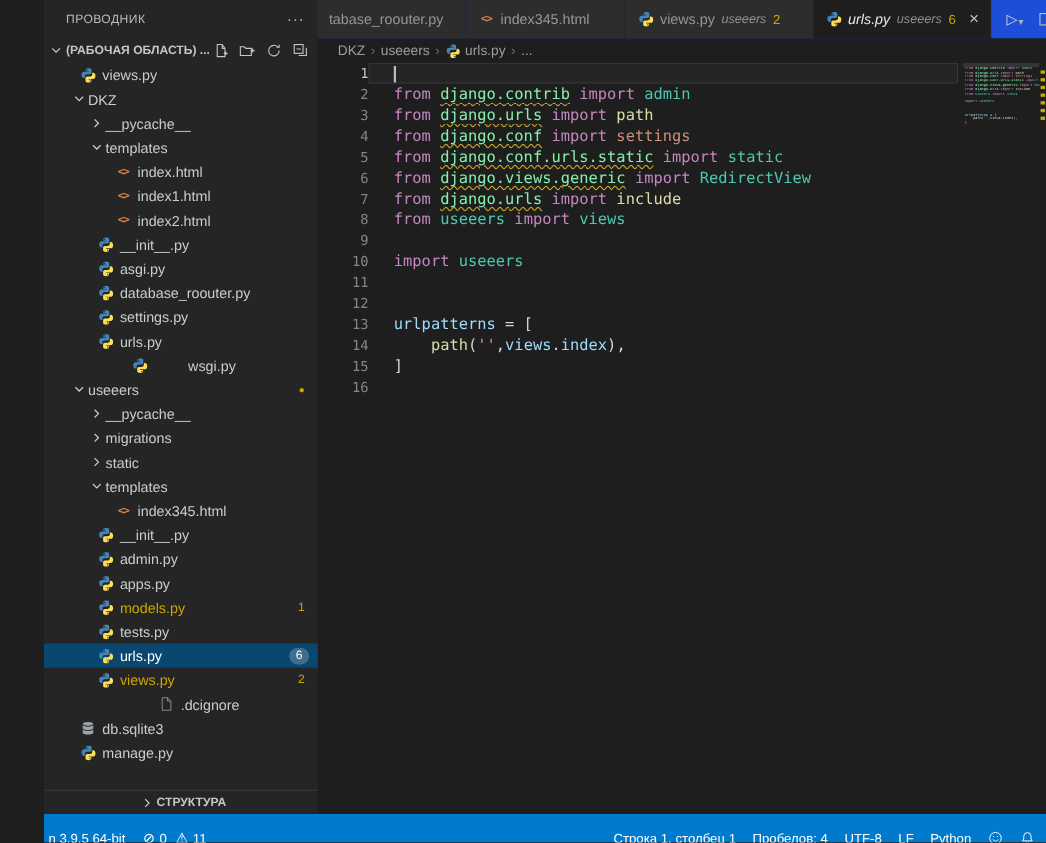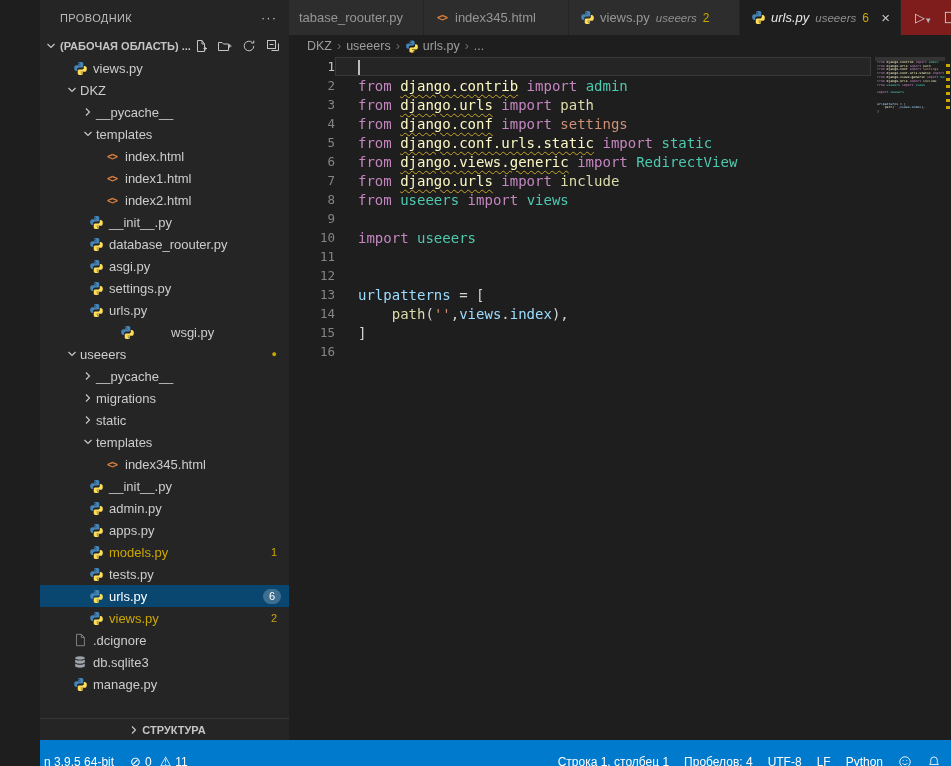--- a/index.html
+++ b/index.html
@@ -26,21 +26,21 @@
   .ficon-sm{width:14px;height:14px;display:inline-flex;align-items:center;justify-content:center;}
   .html-glyph{color:#e0823d;font-family:"DejaVu Sans Mono",monospace;font-size:10px;font-weight:bold;letter-spacing:-1px;}
   .tlabel.warn{color:#cca700;}
   .tbadge{margin-left:auto;margin-right:12px;font-size:11px;color:#cca700;}
   .tbadge.pill{background:rgba(255,255,255,0.22);border-radius:9px;padding:0 6px;height:15px;line-height:15px;color:#ffffff;margin-right:8px;}
   .tdot{margin-left:auto;margin-right:12px;color:#cca700;font-size:9px;}
   .outline-row{height:22px;min-height:22px;display:flex;align-items:center;font-size:11px;font-weight:bold;color:#c5c5c5;border-top:1px solid rgba(255,255,255,0.08);padding-left:3px;justify-content:center;}
 
   
   .editor-col{flex:1;display:flex;flex-direction:column;min-width:0;background:#1e1e1e;}
-  .tabbar{height:35px;min-height:35px;background:#7f1d1d;display:flex;}
+  .tabbar{height:35px;min-height:35px;background:#1d4ed8;display:flex;}
   .tabs{display:flex;}
   .tab{height:35px;display:flex;align-items:center;padding:0 10px;background:#2d2d2d;border-right:1px solid #252526;color:#969696;font-size:13px;cursor:pointer;overflow:hidden;}
   .tabs .tab:nth-child(1){width:135px;}
   .tabs .tab:nth-child(2){width:145px;}
   .tabs .tab:nth-child(3){width:171px;}
   .tabs .tab:nth-child(4){width:161px;}
   .tab.active{background:#1e1e1e;color:#e8e8e8;}
   .tab-label{white-space:nowrap;}
   .tab.italic .tab-label,.tab.italic .tab-desc{font-style:italic;}
   .tab-desc{margin-left:6px;font-size:11.5px;color:#8f8f8f;font-style:italic;white-space:nowrap;}
@@ -57,21 +57,21 @@
 
   .editor{flex:1;position:relative;overflow:hidden;font-family:"DejaVu Sans Mono","Liberation Mono",monospace;}
   .code{position:absolute;left:0;top:0;right:80px;bottom:0;}
   .code-line{position:relative;height:19px;display:flex;align-items:center;}
   .code-line.current::after{content:'';position:absolute;left:46px;right:0;top:0;bottom:0;border:1px solid rgba(255,255,255,0.09);background:rgba(255,255,255,0.03);pointer-events:none;}
   .gutter{width:46px;min-width:46px;text-align:right;font-size:12.5px;color:#858585;}
   .code-line.current .gutter{color:#c6c6c6;}
   .ltext{margin-left:23px;font-size:14px;color:#d4d4d4;white-space:pre;}
   .ltext span{white-space:pre;}
   .tk-kw{color:#c586c0;}
-  .tk-modw{color:#fef9c3;text-decoration-line:underline;text-decoration-style:wavy;text-decoration-color:#c8a529;text-decoration-thickness:1px;text-underline-offset:3px;}
+  .tk-modw{color:#86efac;text-decoration-line:underline;text-decoration-style:wavy;text-decoration-color:#c8a529;text-decoration-thickness:1px;text-underline-offset:3px;}
   .tk-cls{color:#4ec9b0;}
   .tk-fn{color:#dcdcaa;}
   .tk-const{color:#ce9178;}
   .tk-str{color:#ce9178;}
   .tk-var{color:#9cdcfe;}
   .cursor{display:inline-block;width:1.5px;height:15px;background:#bbbbbb;vertical-align:text-bottom;}
 
   .minimap{position:absolute;top:0;right:6px;width:70px;bottom:0;overflow:hidden;}
   .mm-cur{position:absolute;left:0;right:0;top:0;height:4px;background:rgba(255,255,255,0.10);}
   .mm-line{height:3.8px;line-height:3.8px;font-size:3.2px;white-space:pre;overflow:hidden;color:#d4d4d4;padding-left:2px;}
@@ -200,31 +200,31 @@
             <span class="tlabel">__init__.py</span>
           </div>
           <div class="tree-row" style="padding-left: 40px;">
             <span class="f-spacer"></span>
             <span class="ficon">
               <svg width="15" height="15" viewBox="0 0 32 32">
                 <path fill="#4584b6" d="M16 2c-2.9 0-5.4.6-5.4 3.1V8h5.5v1H7.3C4.8 9 2.5 10.4 2.5 15s2.3 6.2 4.3 6.2h2.1v-3.5c0-2.3 1.9-3.9 4.1-3.9h5.5c1.9 0 3.4-1.5 3.4-3.4V5.1C21.9 2.8 19 2 16 2zm-3.1 1.9a1.2 1.2 0 1 1 0 2.4 1.2 1.2 0 0 1 0-2.4z"></path>
                 <path fill="#ffde57" d="M16 30c2.9 0 5.4-.6 5.4-3.1V24h-5.5v-1h8.8c2.5 0 4.8-1.4 4.8-6s-2.3-6.2-4.3-6.2h-2.1v3.5c0 2.3-1.9 3.9-4.1 3.9h-5.5c-1.9 0-3.4 1.5-3.4 3.4v5.3C10.1 29.2 13 30 16 30zm3.1-1.9a1.2 1.2 0 1 1 0-2.4 1.2 1.2 0 0 1 0 2.4z"></path>
               </svg>
             </span>
+            <span class="tlabel">asgi.py</span>
+          </div>
+          <div class="tree-row" style="padding-left: 40px;">
+            <span class="f-spacer"></span>
+            <span class="ficon">
+              <svg width="15" height="15" viewBox="0 0 32 32">
+                <path fill="#4584b6" d="M16 2c-2.9 0-5.4.6-5.4 3.1V8h5.5v1H7.3C4.8 9 2.5 10.4 2.5 15s2.3 6.2 4.3 6.2h2.1v-3.5c0-2.3 1.9-3.9 4.1-3.9h5.5c1.9 0 3.4-1.5 3.4-3.4V5.1C21.9 2.8 19 2 16 2zm-3.1 1.9a1.2 1.2 0 1 1 0 2.4 1.2 1.2 0 0 1 0-2.4z"></path>
+                <path fill="#ffde57" d="M16 30c2.9 0 5.4-.6 5.4-3.1V24h-5.5v-1h8.8c2.5 0 4.8-1.4 4.8-6s-2.3-6.2-4.3-6.2h-2.1v3.5c0 2.3-1.9 3.9-4.1 3.9h-5.5c-1.9 0-3.4 1.5-3.4 3.4v5.3C10.1 29.2 13 30 16 30zm3.1-1.9a1.2 1.2 0 1 1 0-2.4 1.2 1.2 0 0 1 0 2.4z"></path>
+              </svg>
+            </span>
             <span class="tlabel">database_roouter.py</span>
-          </div>
-          <div class="tree-row" style="padding-left: 40px;">
-            <span class="f-spacer"></span>
-            <span class="ficon">
-              <svg width="15" height="15" viewBox="0 0 32 32">
-                <path fill="#4584b6" d="M16 2c-2.9 0-5.4.6-5.4 3.1V8h5.5v1H7.3C4.8 9 2.5 10.4 2.5 15s2.3 6.2 4.3 6.2h2.1v-3.5c0-2.3 1.9-3.9 4.1-3.9h5.5c1.9 0 3.4-1.5 3.4-3.4V5.1C21.9 2.8 19 2 16 2zm-3.1 1.9a1.2 1.2 0 1 1 0 2.4 1.2 1.2 0 0 1 0-2.4z"></path>
-                <path fill="#ffde57" d="M16 30c2.9 0 5.4-.6 5.4-3.1V24h-5.5v-1h8.8c2.5 0 4.8-1.4 4.8-6s-2.3-6.2-4.3-6.2h-2.1v3.5c0 2.3-1.9 3.9-4.1 3.9h-5.5c-1.9 0-3.4 1.5-3.4 3.4v5.3C10.1 29.2 13 30 16 30zm3.1-1.9a1.2 1.2 0 1 1 0-2.4 1.2 1.2 0 0 1 0 2.4z"></path>
-              </svg>
-            </span>
-            <span class="tlabel">asgi.py</span>
           </div>
           <div class="tree-row" style="padding-left: 40px;">
             <span class="f-spacer"></span>
             <span class="ficon">
               <svg width="15" height="15" viewBox="0 0 32 32">
                 <path fill="#4584b6" d="M16 2c-2.9 0-5.4.6-5.4 3.1V8h5.5v1H7.3C4.8 9 2.5 10.4 2.5 15s2.3 6.2 4.3 6.2h2.1v-3.5c0-2.3 1.9-3.9 4.1-3.9h5.5c1.9 0 3.4-1.5 3.4-3.4V5.1C21.9 2.8 19 2 16 2zm-3.1 1.9a1.2 1.2 0 1 1 0 2.4 1.2 1.2 0 0 1 0-2.4z"></path>
                 <path fill="#ffde57" d="M16 30c2.9 0 5.4-.6 5.4-3.1V24h-5.5v-1h8.8c2.5 0 4.8-1.4 4.8-6s-2.3-6.2-4.3-6.2h-2.1v3.5c0 2.3-1.9 3.9-4.1 3.9h-5.5c-1.9 0-3.4 1.5-3.4 3.4v5.3C10.1 29.2 13 30 16 30zm3.1-1.9a1.2 1.2 0 1 1 0-2.4 1.2 1.2 0 0 1 0 2.4z"></path>
               </svg>
             </span>
             <span class="tlabel">settings.py</span>
@@ -363,21 +363,21 @@
             <span class="f-spacer"></span>
             <span class="ficon">
               <svg width="15" height="15" viewBox="0 0 32 32">
                 <path fill="#4584b6" d="M16 2c-2.9 0-5.4.6-5.4 3.1V8h5.5v1H7.3C4.8 9 2.5 10.4 2.5 15s2.3 6.2 4.3 6.2h2.1v-3.5c0-2.3 1.9-3.9 4.1-3.9h5.5c1.9 0 3.4-1.5 3.4-3.4V5.1C21.9 2.8 19 2 16 2zm-3.1 1.9a1.2 1.2 0 1 1 0 2.4 1.2 1.2 0 0 1 0-2.4z"></path>
                 <path fill="#ffde57" d="M16 30c2.9 0 5.4-.6 5.4-3.1V24h-5.5v-1h8.8c2.5 0 4.8-1.4 4.8-6s-2.3-6.2-4.3-6.2h-2.1v3.5c0 2.3-1.9 3.9-4.1 3.9h-5.5c-1.9 0-3.4 1.5-3.4 3.4v5.3C10.1 29.2 13 30 16 30zm3.1-1.9a1.2 1.2 0 1 1 0-2.4 1.2 1.2 0 0 1 0 2.4z"></path>
               </svg>
             </span>
             <span class="tlabel warn">views.py</span>
             <span class="tbadge">2</span>
           </div>
-          <div class="tree-row" style="padding-left: 24px;">
+          <div class="tree-row" style="padding-left: 24px; justify-content: center;">
             <span class="f-spacer"></span>
             <span class="ficon">
               <svg width="14" height="14" viewBox="0 0 16 16" fill="none" stroke="#8c8c8c">
                 <path d="M4 1.5h5.5L13 5v9.5H4z"></path>
                 <path d="M9.5 1.5V5H13"></path>
               </svg>
             </span>
             <span class="tlabel">.dcignore</span>
           </div>
           <div class="tree-row" style="padding-left: 24px;">

